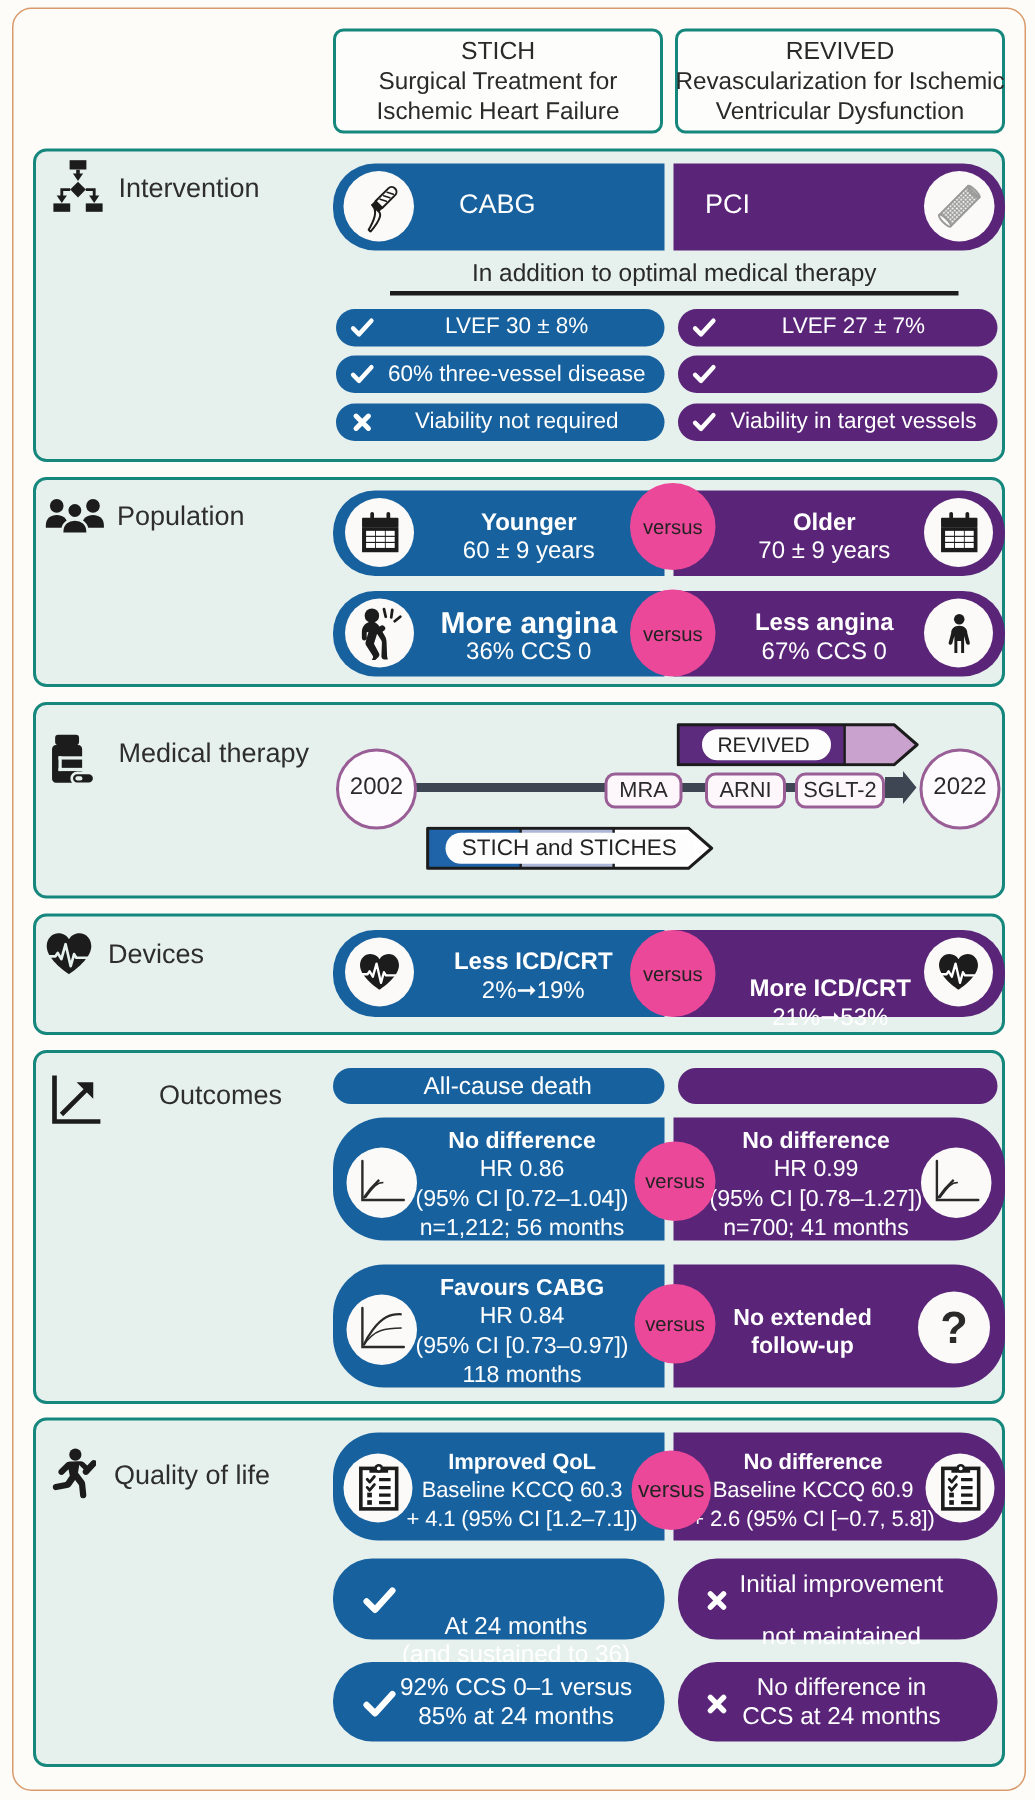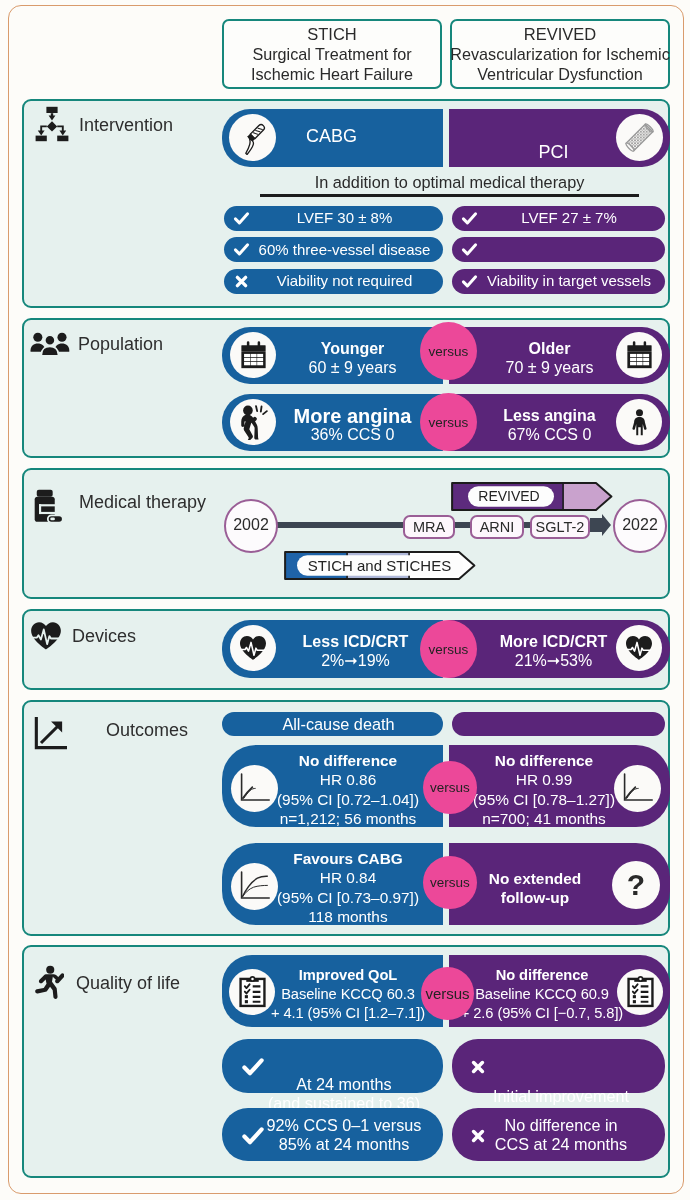--- a/index.html
+++ b/index.html
@@ -124,21 +124,21 @@
           </pattern>
         </defs>
 <g transform="rotate(-45 16 16)">
 <rect x="2.0" y="10.4" width="28" height="11.2" fill="url(#mesh)" stroke="#9a9a9a" stroke-width="1.3"></rect>
 <ellipse cx="2.0" cy="16" rx="1.6" ry="5.6" fill="#fbfaf8" stroke="#9a9a9a" stroke-width="1.3"></ellipse>
 <ellipse cx="30.0" cy="16" rx="1.6" ry="5.6" fill="none" stroke="#9a9a9a" stroke-width="1.3"></ellipse>
 </g>
 </svg>
     </div>
 <div class="abs white nowrap" style="left:248px;top:126px;width:167px;text-align:center;font-size:18px;">CABG</div>
-<div class="abs white nowrap" style="left:470px;top:126px;width:167px;text-align:center;font-size:18px;margin-top:16px;">PCI</div>
+<div class="abs white nowrap" style="left:470px;top:126px;width:167px;font-size:18px;">PCI</div>
 <div class="abs nowrap" style="left:260px;top:173px;width:379px;text-align:center;font-size:16.3px;color:#2a2a2a;">In addition to optimal medical therapy</div>
 <div class="abs" style="left:260px;top:194px;width:379px;height:2.6px;background:#1c1c1c;"></div>
 <div class="pill blue" style="left:224px;top:205.5px;width:219px;height:25px;"></div>
 <div class="pill purple" style="left:452px;top:205.5px;width:213px;height:25px;"></div>
 <div class="mark" style="left:233px;top:209.5px;width:17px;height:17px;">
       <svg width="21" height="21" viewBox="0 0 24 24" fill="none">
 <path d="M3.4 12.6 L9.0 18.2 L20.6 5.4" stroke="#ffffff" stroke-width="4.2" stroke-linecap="round" stroke-linejoin="round"></path>
 </svg>
     </div>
 <div class="mark" style="left:461px;top:209.5px;width:17px;height:17px;">
@@ -259,21 +259,21 @@
 <div class="circ" style="left:616px;top:625px;width:46px;height:46px;">
       <svg width="28" height="25.5" viewBox="0 0 34 31" fill="none">
 <path d="M17 30.2 C17 30.2 1.2 20.2 1.2 10.4 C1.2 5.0 5.0 1.2 9.6 1.2 C13.0 1.2 15.6 3.0 17 5.4 C18.4 3.0 21.0 1.2 24.4 1.2 C29.0 1.2 32.8 5.0 32.8 10.4 C32.8 20.2 17 30.2 17 30.2 Z" fill="#1c1c1c"></path>
 <path d="M2.6 17.6 L7.4 17.6 L9.0 15.2 L11.6 19.6 L14.6 9.0 L18.2 24.6 L20.6 16.0 L22.2 18.6 L31.0 18.6" stroke="#ffffff" stroke-width="1.9" fill="none" stroke-linejoin="round" stroke-linecap="round"></path>
 </svg>
     </div>
 <div class="abs ctr white" style="left:288px;top:633px;width:135px;">
       <div class="b nowrap" style="font-size:16px;line-height:18px;">Less ICD/CRT</div>
       <div class="nowrap" style="font-size:16px;line-height:19px;">2%➞19%</div>
     </div>
-<div class="abs ctr white" style="left:486px;top:633px;width:135px;">
+<div class="abs ctr white" style="left:486px;top:651px;width:135px;">
       <div class="b nowrap" style="font-size:16px;line-height:18px;">More ICD/CRT</div>
       <div class="nowrap" style="font-size:16px;line-height:19px;">21%➞53%</div>
     </div>
 <div class="versus" style="left:420px;top:620px;width:57px;height:58px;">versus</div>
 <div class="abs" style="left:262px;top:522px;width:340px;height:6px;background:#3d4652;"></div>
 <div class="abs" style="left:451px;top:482px;width:162px;height:29px;"><svg width="162" height="29" viewBox="0 0 162 29">
         <path d="M1.1 1.1 L145 1.1 L160.4 14.5 L145 27.9 L1.1 27.9 Z" fill="#c9a2cd"></path>
         <rect x="1.1" y="1.1" width="111" height="26.8" fill="#5d2b7d"></rect>
         <path d="M1.1 1.1 L145 1.1 L160.4 14.5 L145 27.9 L1.1 27.9 Z" fill="none" stroke="#1c1c1c" stroke-width="2.0" stroke-linejoin="round"></path>
         <path d="M112.1 1.1 L112.1 27.9" stroke="#1c1c1c" stroke-width="1.6"></path>
@@ -407,21 +407,21 @@
     </div>
 <div class="mark" style="left:470px;top:1059px;width:16px;height:16px;">
       <svg width="16" height="16" viewBox="0 0 24 24" fill="none">
 <path d="M5.4 5.4 L18.6 18.6 M18.6 5.4 L5.4 18.6" stroke="#ffffff" stroke-width="5.4" stroke-linecap="round"></path>
 </svg>
     </div>
 <div class="abs ctr white" style="left:258px;top:1047px;width:172px;margin-top:28px;">
       <div class="nowrap" style="font-size:16.2px;line-height:19.3px;">At 24 months</div>
       <div class="nowrap" style="font-size:16.2px;line-height:19.3px;">(and sustained to 36)</div>
     </div>
-<div class="abs ctr white" style="left:477px;top:1087px;width:168px;">
+<div class="abs ctr white" style="left:477px;top:1047px;width:168px;gap:16px;">
       <div class="nowrap" style="font-size:16.2px;line-height:19.3px;">Initial improvement</div>
       <div class="nowrap" style="font-size:16.2px;line-height:19.3px;">not maintained</div>
     </div>
 <div class="pill blue" style="left:222px;top:1108px;width:221px;height:53px;border-radius:26px;"></div>
 <div class="pill purple" style="left:452px;top:1108px;width:213px;height:53px;border-radius:26px;"></div>
 <div class="mark" style="left:241px;top:1124px;width:24px;height:24px;">
       <svg width="24" height="24" viewBox="0 0 24 24" fill="none">
 <path d="M3.4 12.6 L9.0 18.2 L20.6 5.4" stroke="#ffffff" stroke-width="4.2" stroke-linecap="round" stroke-linejoin="round"></path>
 </svg>
     </div>

